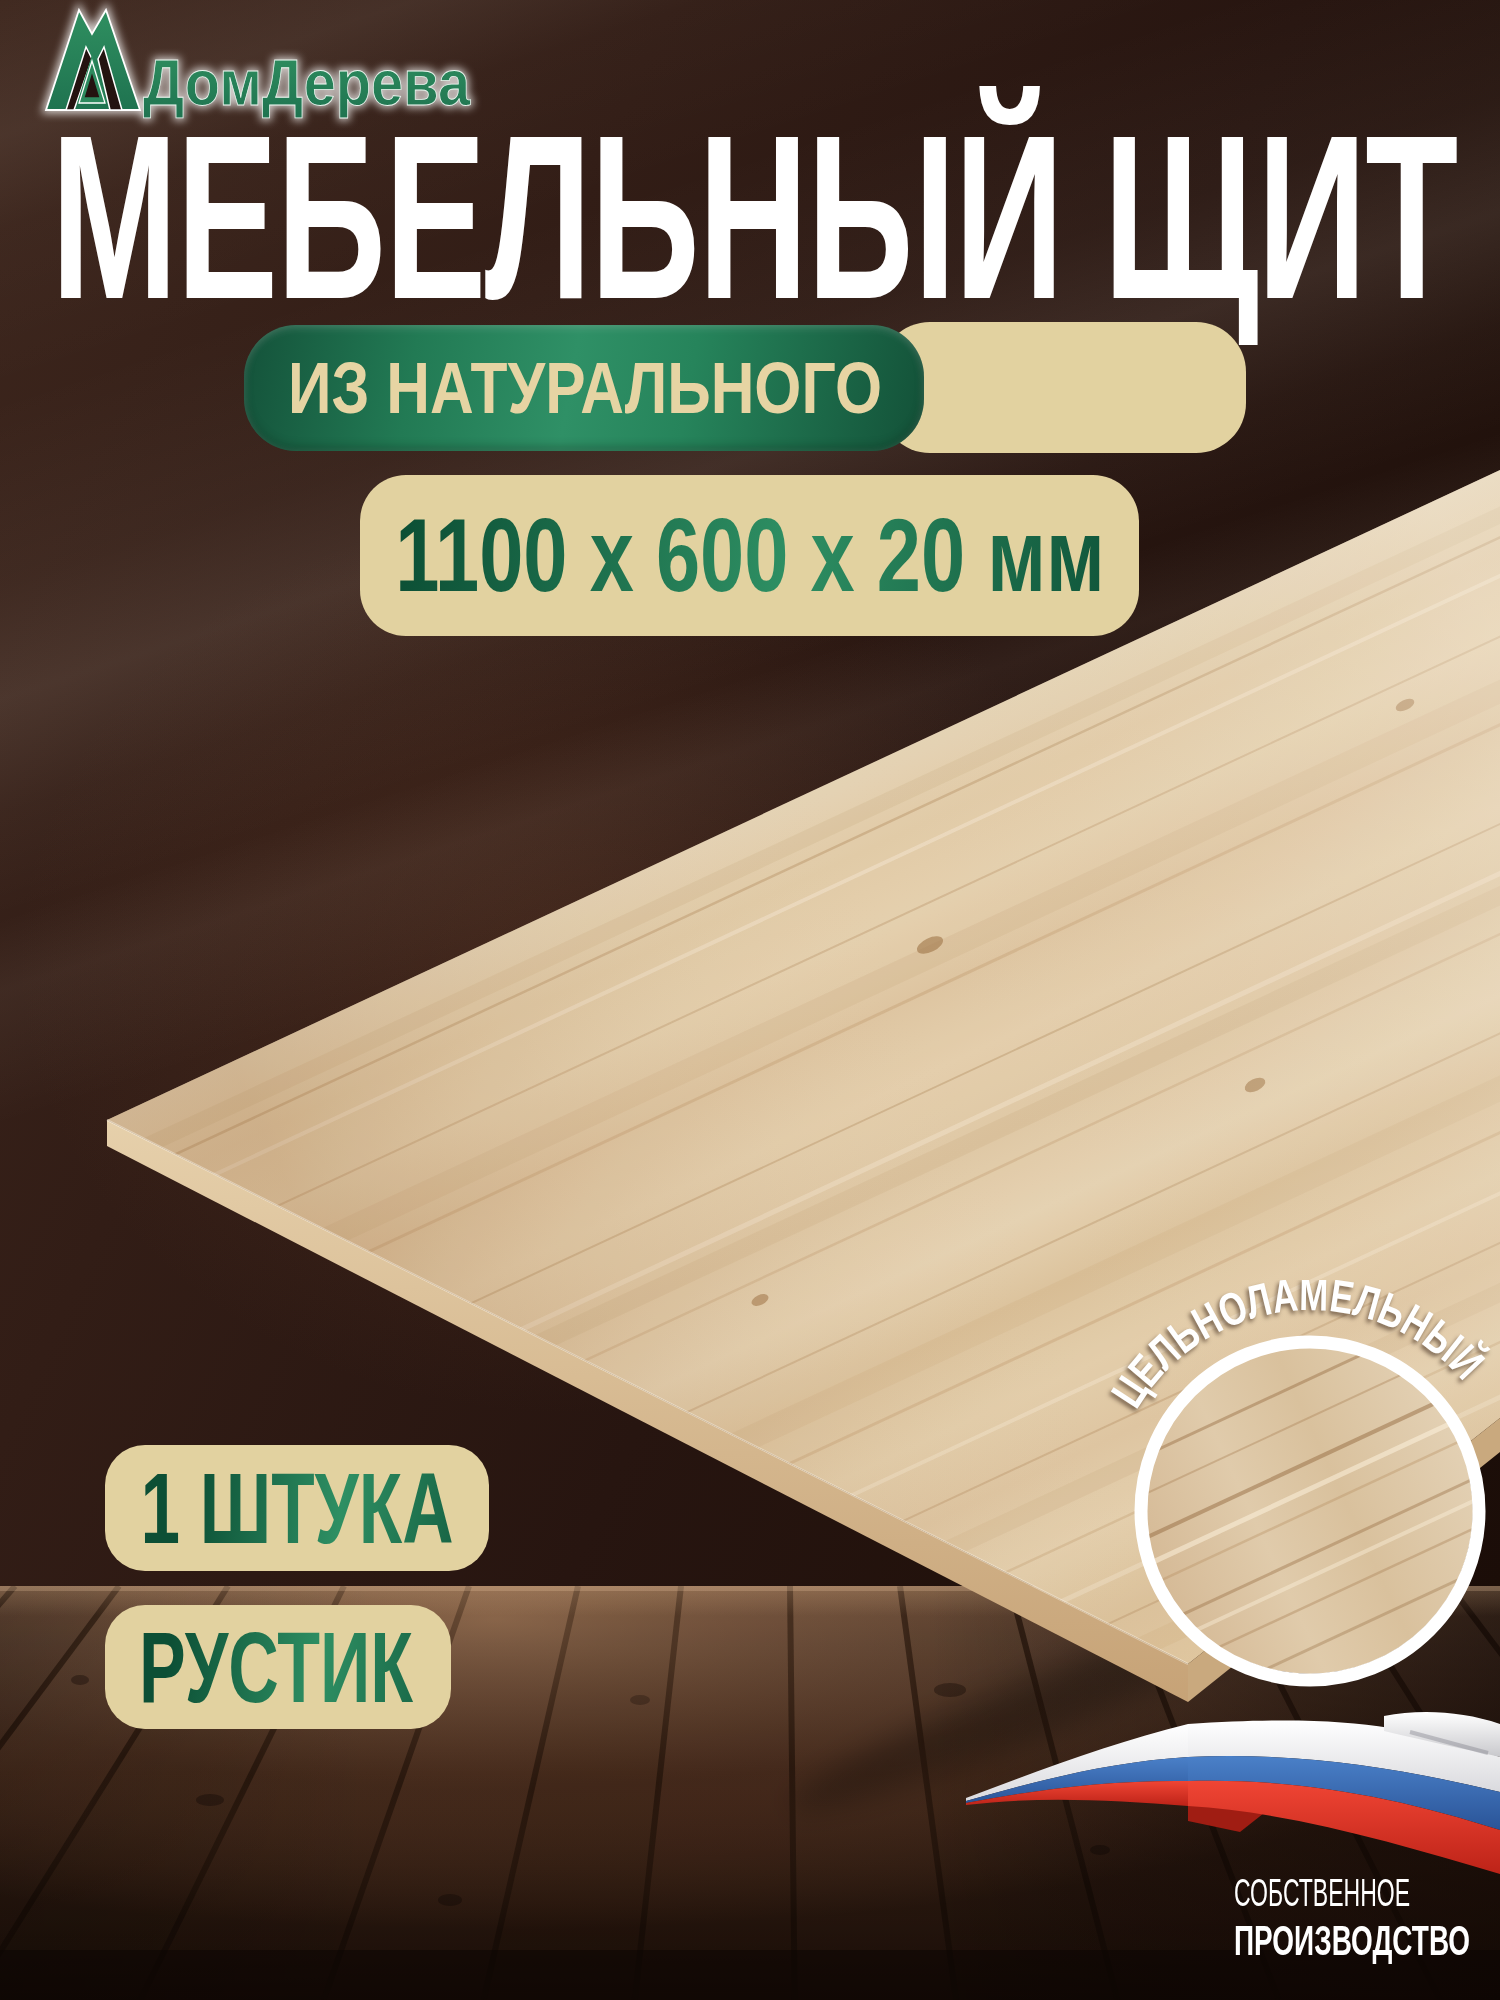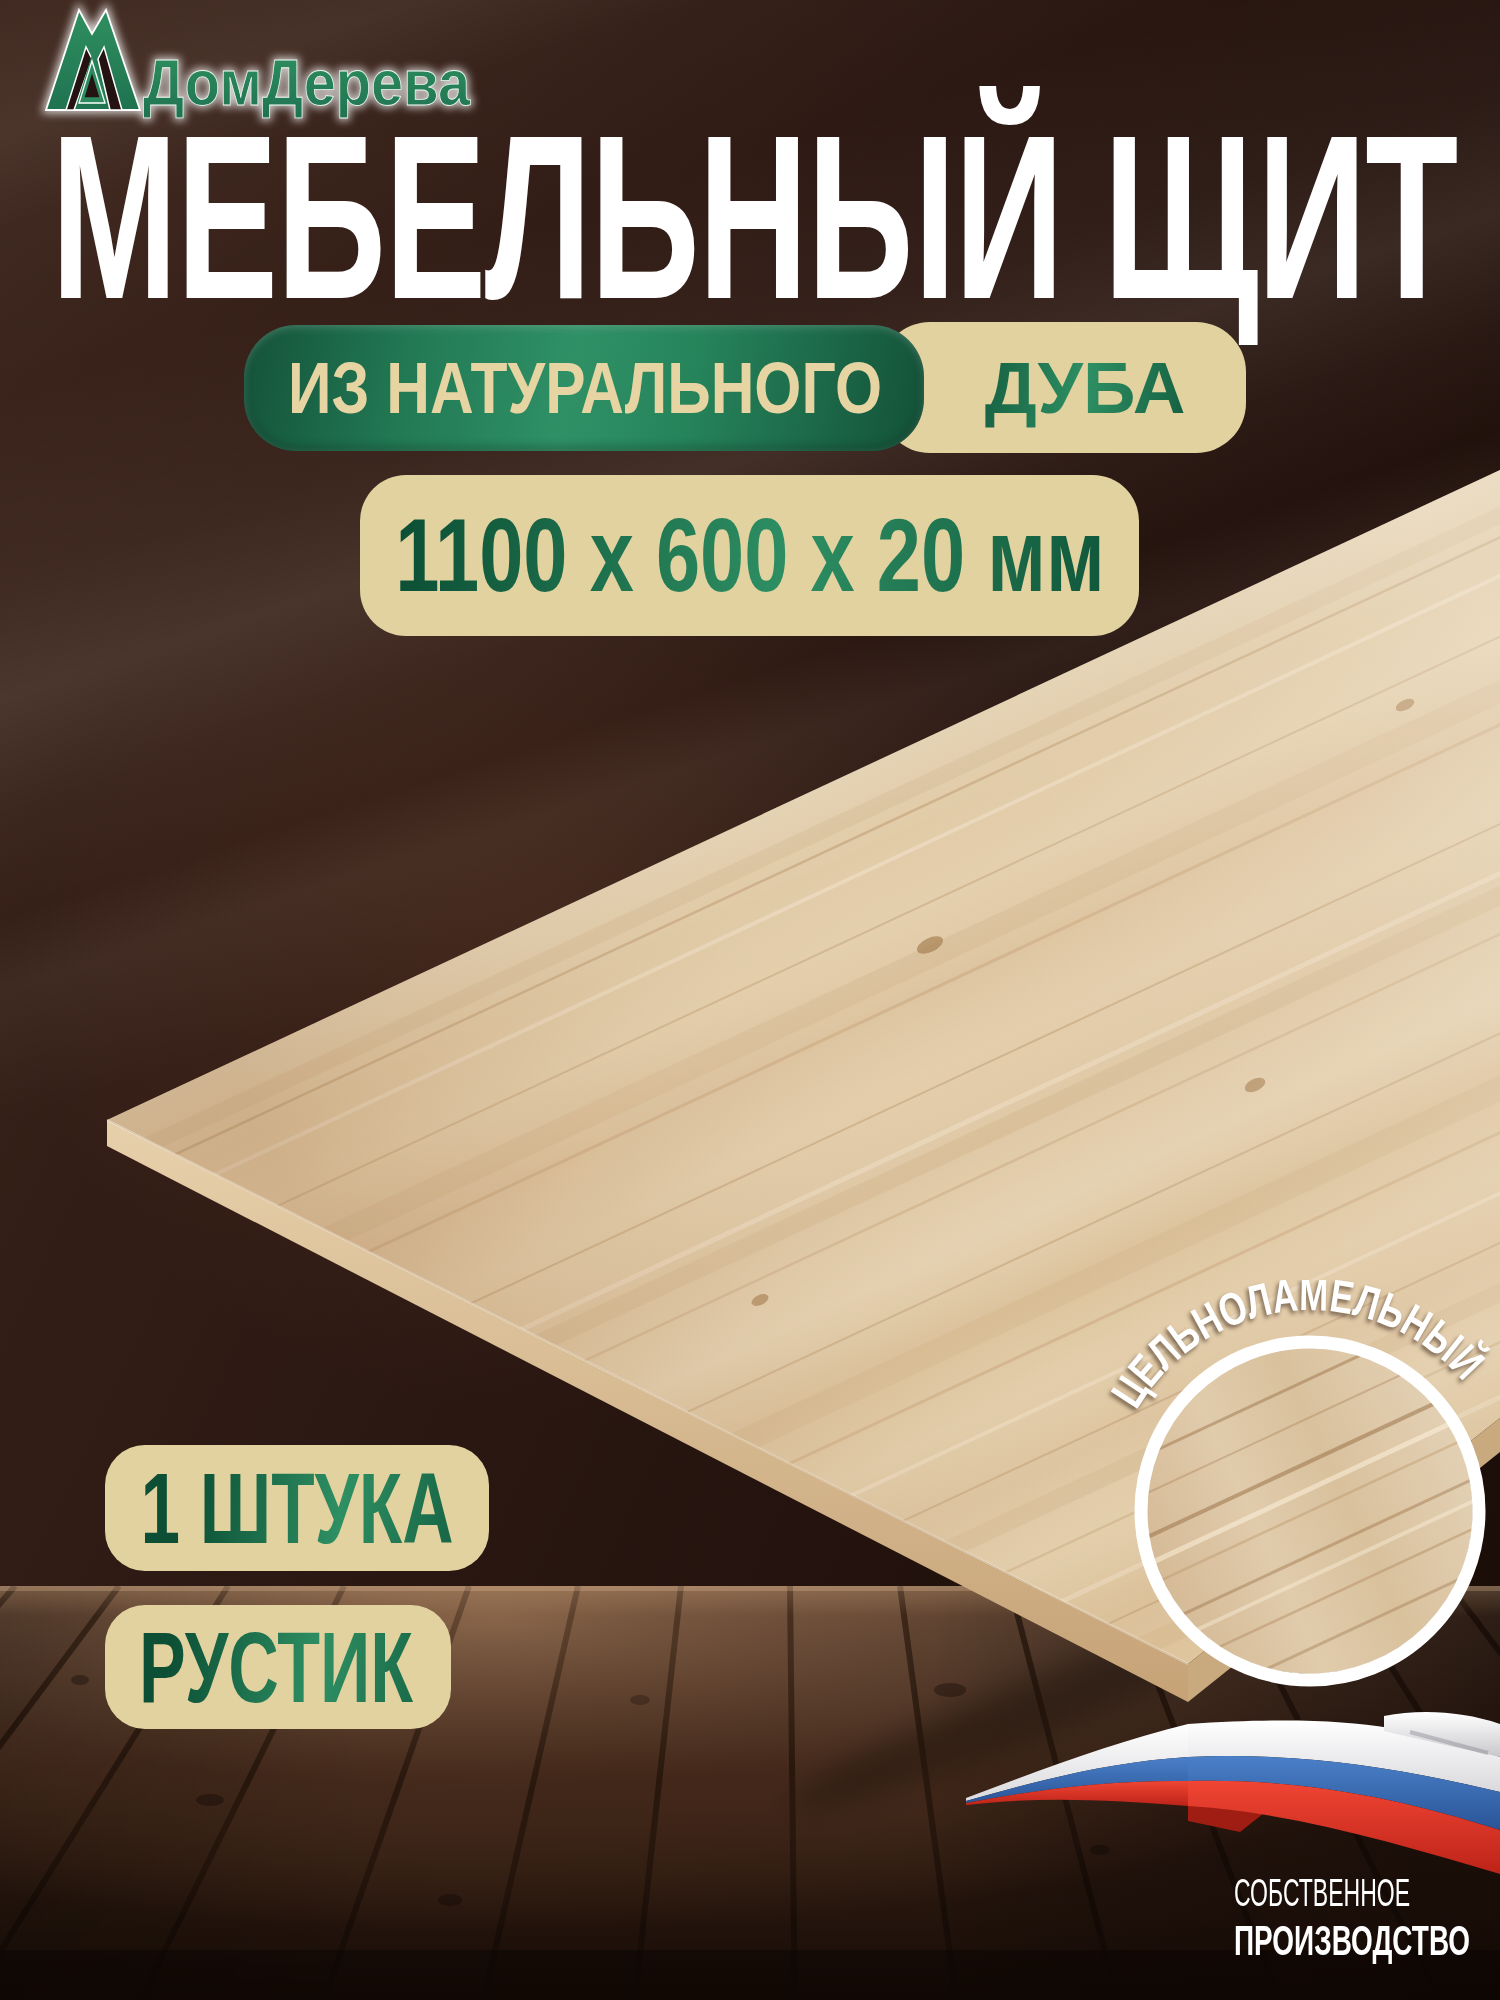--- a/index.html
+++ b/index.html
@@ -198,24 +198,20 @@
   </g>
 
   <text x="143" y="105" font-family="Liberation Sans, sans-serif" font-weight="bold" font-size="64" fill="url(#logogrn)" stroke="#eaf6ef" stroke-width="0.8" textLength="327" lengthAdjust="spacingAndGlyphs">ДомДерева</text>
 </svg>
 
 <div class="abs" id="title" style="left:51px;top:101px;height:230px;
   color:#fff;font-weight:bold;font-size:233px;line-height:1;white-space:nowrap;letter-spacing:-2px;
   transform-origin:left top;transform:scaleX(0.653);">МЕБЕЛЬНЫЙ ЩИТ</div>
 
 <div class="abs" style="left:880px;top:322px;width:366px;height:131px;border-radius:50px;background:#e2d2a0;"></div>
-<div class="abs" id="duba" style="left:935px;top:322px;width:300px;height:131px;line-height:131px;text-align:center;
-  font-weight:bold;font-size:73px;
-  background:linear-gradient(100deg,#0c4f35 5%,#2e8f63 50%,#0c4f35 95%);
-  -webkit-background-clip:text;background-clip:text;color:transparent;">ДУБА</div>
 
 <div class="abs" id="greenpill" style="left:244px;top:325px;width:680px;height:126px;border-radius:52px;
   background:linear-gradient(100deg,#14523a 0%,#227a54 25%,#2f9066 48%,#26845b 65%,#135138 100%);
   box-shadow:inset 0 2px 8px rgba(255,255,255,0.22), inset 0 -4px 10px rgba(0,30,15,0.35);"></div>
 <div class="abs" id="greenpilltext" style="left:185px;top:325px;width:800px;height:126px;line-height:126px;text-align:center;
   font-weight:bold;font-size:73px;color:#e6d4a3;white-space:nowrap;
   transform-origin:center;transform:scaleX(0.829);">ИЗ НАТУРАЛЬНОГО</div>
 
 <div class="abs" id="dimpill" style="left:360px;top:475px;width:779px;height:161px;border-radius:46px;background:#e2d2a0;"></div>
 <div class="abs" id="dimtext" style="left:250px;top:475px;width:1000px;height:161px;line-height:161px;text-align:center;

